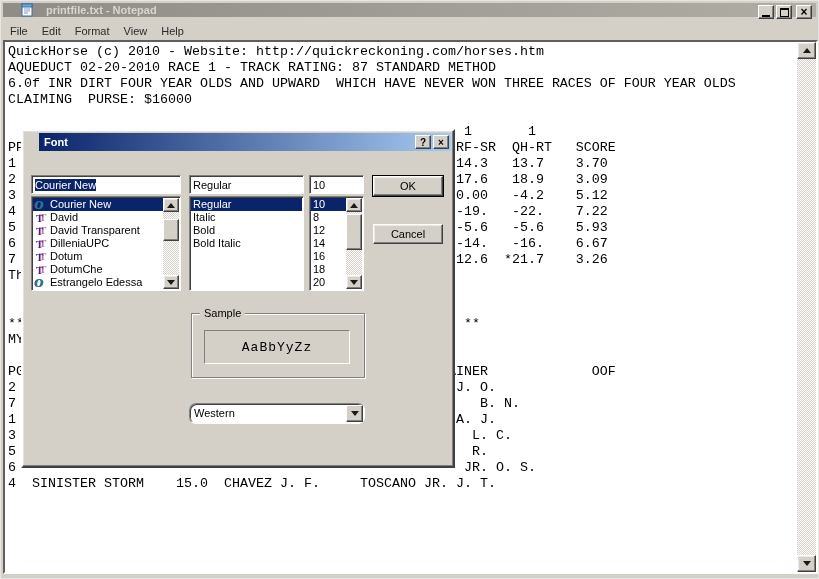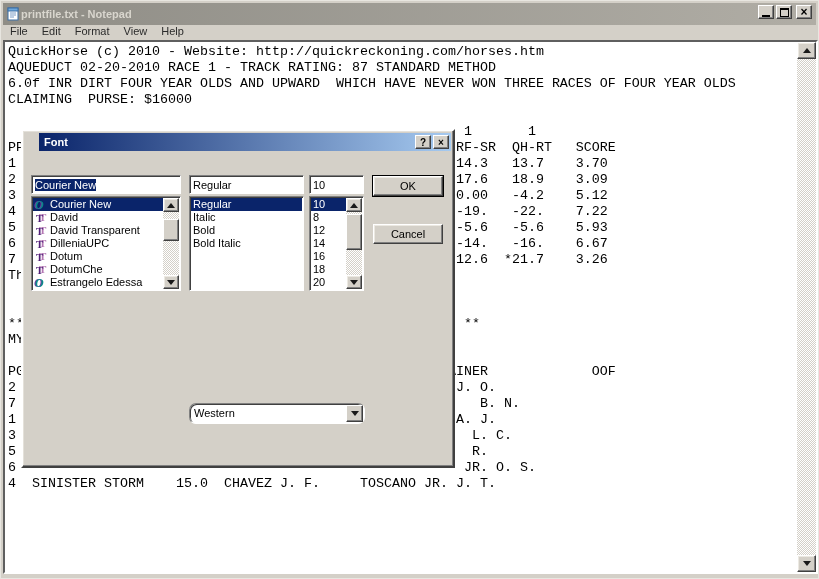--- a/index.html
+++ b/index.html
@@ -7,23 +7,23 @@
   body { font-family: "Liberation Sans", sans-serif; }
 
   .window {
     position: relative; width: 819px; height: 579px;
     background: #d4d0c8; overflow: hidden;
     border: 1px solid #e8e6e0;
   }
 
   
   .titlebar {
-    position: absolute; left: 2px; top: 2px; right: 2px; height: 22px;
+    position: absolute; left: 2px; top: 2px; right: 2px; height: 14px;
     background: linear-gradient(to right, #8f8d86, #b0ada5);
-    display: flex; align-items: center; padding: 0 3px; gap: 1px;
+    display: flex; align-items: center; padding: 0 17px; gap: 12px;
   }
   .title-text { color: #d9d6ce; font-weight: bold; font-size: 11px; white-space: nowrap; }
   .win-buttons { position: absolute; right: 4px; top: 2px; display: flex; }
   .winbtn {
     width: 16px; height: 14px; background: #d4d0c8;
     border: 1px solid; border-color: #ffffff #404040 #404040 #ffffff;
     box-shadow: inset -1px -1px 0 #808080;
     display: flex; align-items: center; justify-content: center;
     padding: 0; cursor: default;
   }
@@ -338,20 +338,24 @@
         <div class="mini-thumb" style="top:16px; height:36px;"></div>
         <div class="scroll-btn down" style="bottom:0;">
             <span class="tri-down"></span>
           </div>
       </div>
     </div>
 
     <button class="pushbtn default" style="left:350px; top:45px;">OK</button>
     <button class="pushbtn" style="left:350px; top:71px;margin-top:22px;">Cancel</button>
 
+    <div class="groupbox" style="left:168px; top:182px; width:174px; height:65px;">
+      <span class="legend">Sample</span>
+      <div class="samplebox">AaBbYyZz</div>
+    </div>
 
     <span class="lbl" style="left:168px; top:258px;">Script:</span>
     <div class="combo" style="left:166px; top:272px; width:176px;border-radius:7px;">
       <span class="val">Western</span>
       <button class="drop">
           <span class="tri-down"></span>
         </button>
     </div>
   </div>
 

